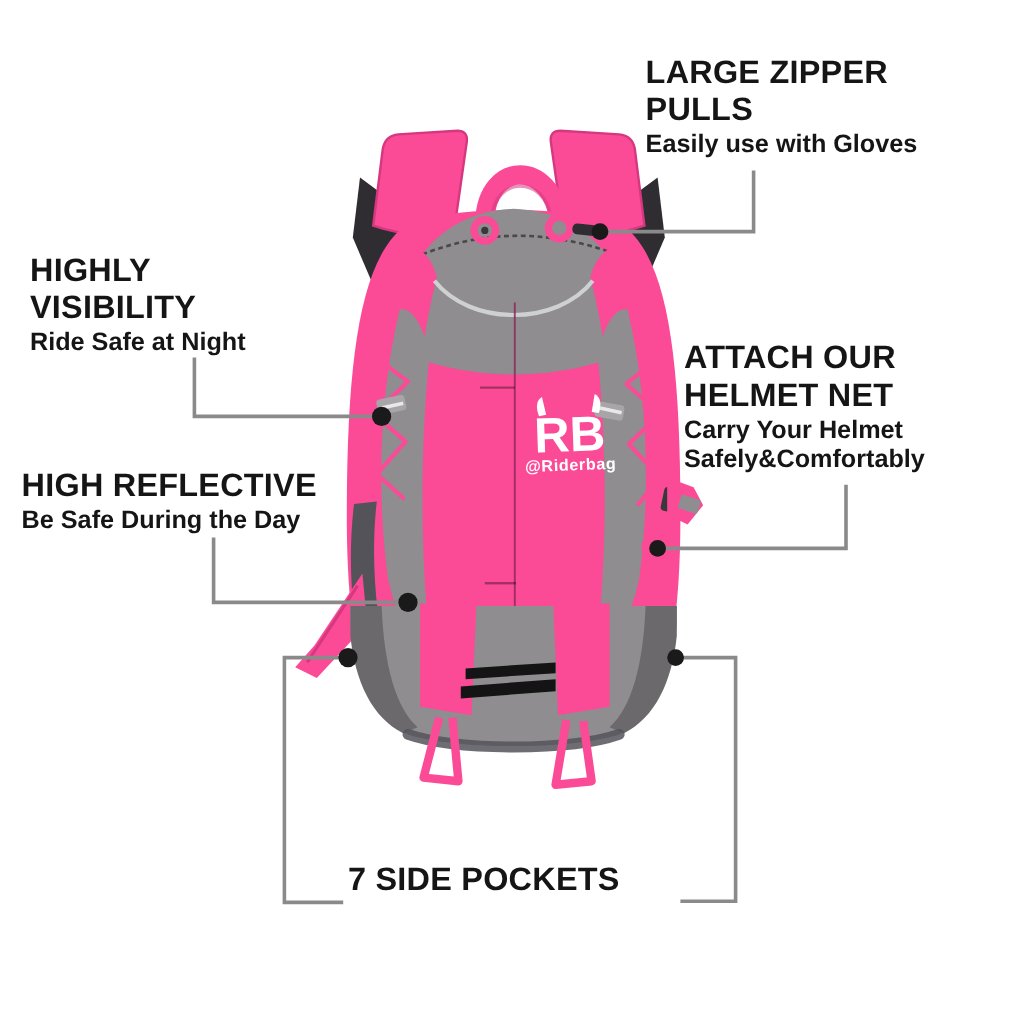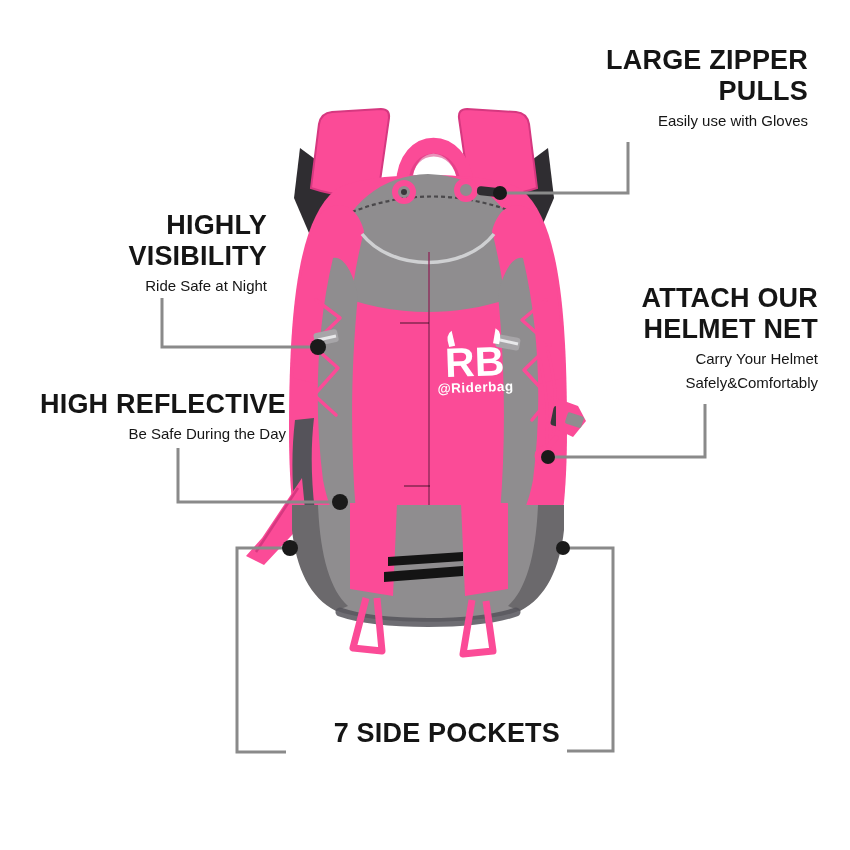--- a/index.html
+++ b/index.html
@@ -9,27 +9,27 @@
     --text:#151515; --bg:#ffffff; --logo:#ffffff; --stripe:#141414;
   }
   *{margin:0;padding:0;box-sizing:border-box;}
   html,body{width:850px;height:850px;}
   body{
     position:relative;width:850px;height:850px;background:var(--bg);
     font-family:"Liberation Sans",sans-serif;color:var(--text);overflow:hidden;
   }
   .stage{position:absolute;inset:0;}
   svg.art{position:absolute;left:0;top:0;width:850px;height:850px;}
-  .callout{position:absolute;text-align:right;}
+  .callout{position:absolute;text-align:left;}
   .callout .title{font-weight:700;font-size:27px;line-height:31px;letter-spacing:.2px;}
-  .callout .subtitle{font-weight:400;font-size:15px;line-height:24px;margin-top:2px;}
+  .callout .subtitle{font-weight:700;font-size:21px;line-height:24px;margin-top:2px;}
   .co-zipper{left:538px;top:45px;width:270px;}
   .co-reflective{left:25px;top:210px;width:242px;}
   .co-visibility{left:18px;top:389px;width:268px;}
-  .co-helmet{left:586px;top:283px;width:232px;}
+  .co-helmet{left:570px;top:283px;width:232px;}
   .co-pockets{left:290px;top:718px;width:270px;}
 </style>
 </head>
 <body>
 
 <div class="stage">
 
   <svg class="art" viewBox="0 0 850 850" aria-hidden="true">
 
     <g>

